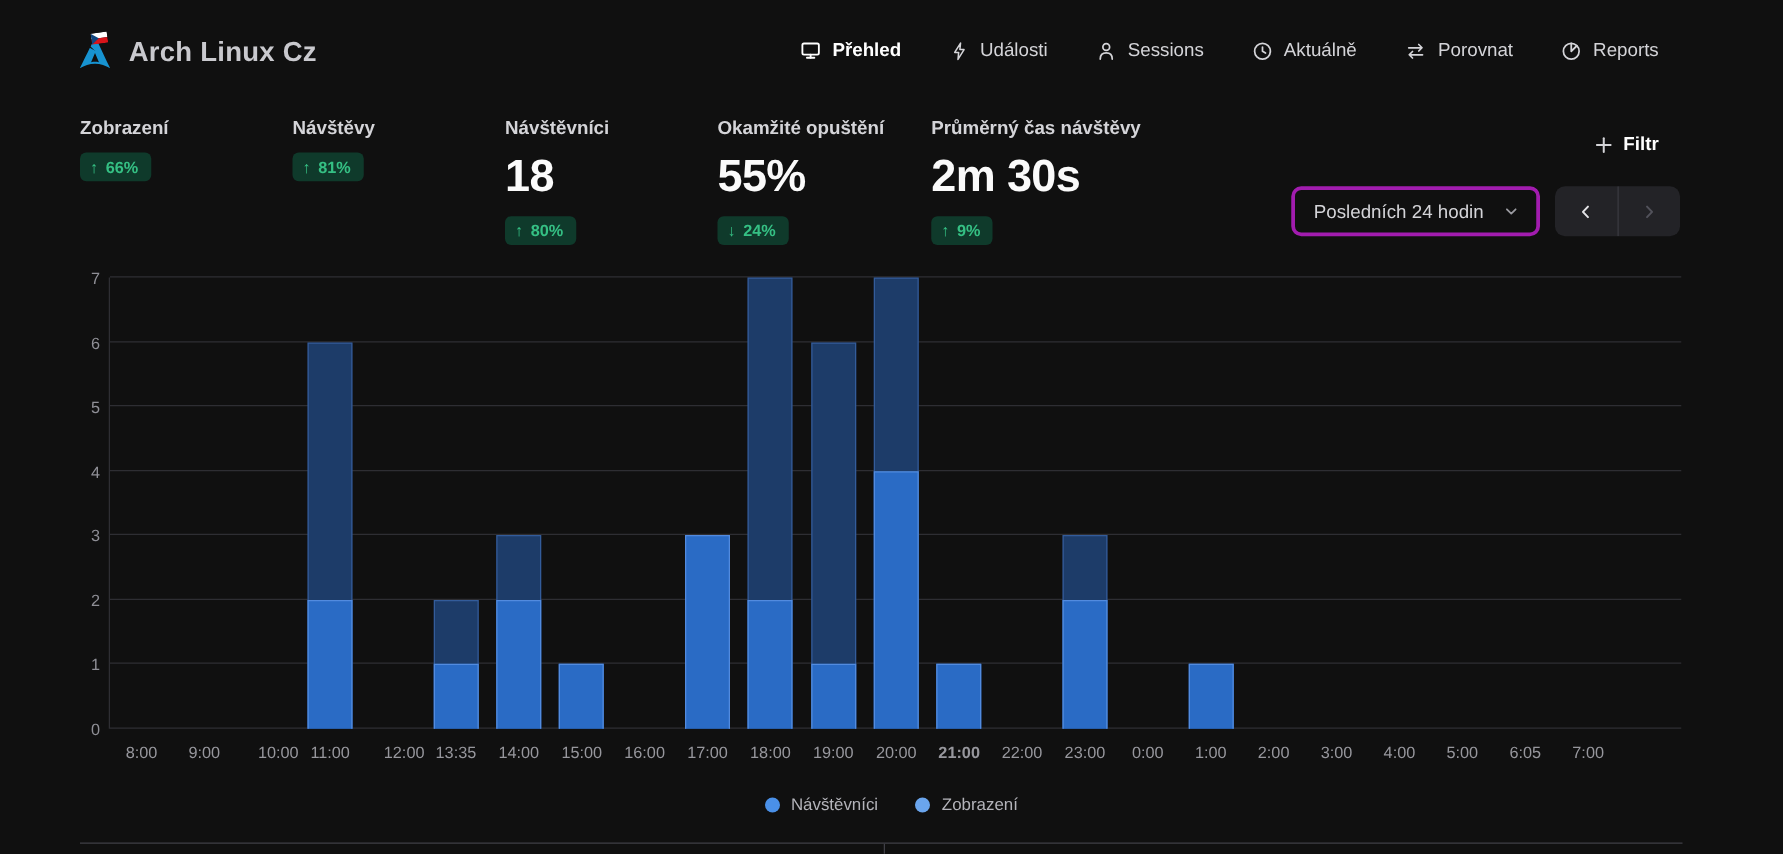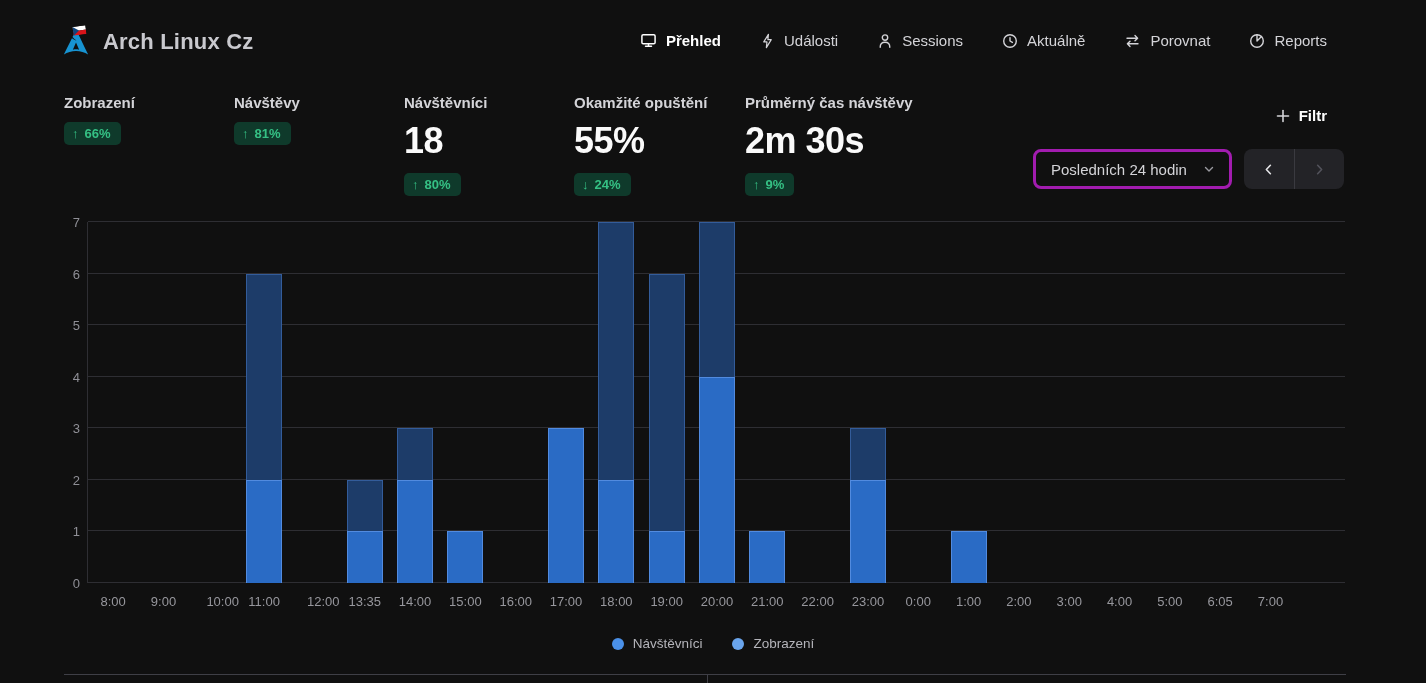--- a/index.html
+++ b/index.html
@@ -264,21 +264,21 @@
     <div class="bar bar-visitors" style="left: 510.36px; width: 36px; height: 103.143px;"></div>
     <div class="x-label" style="left: 503.2px; width: 50.32px;">18:00</div>
     <div class="bar bar-views" style="left: 560.68px; width: 36px; height: 309.429px;"></div>
     <div class="bar bar-visitors" style="left: 560.68px; width: 36px; height: 51.5714px;"></div>
     <div class="x-label" style="left: 553.52px; width: 50.32px;">19:00</div>
     <div class="bar bar-views" style="left: 611px; width: 36px; height: 361px;"></div>
     <div class="bar bar-visitors" style="left: 611px; width: 36px; height: 206.286px;"></div>
     <div class="x-label" style="left: 603.84px; width: 50.32px;">20:00</div>
     <div class="bar bar-views" style="left: 661.32px; width: 36px; height: 51.5714px;"></div>
     <div class="bar bar-visitors" style="left: 661.32px; width: 36px; height: 51.5714px;"></div>
-    <div class="x-label" style="left: 654.16px; width: 50.32px;">21:00</div>
+    <div class="x-label" style="left: 654.16px; width: 50.32px; font-weight: bold;">21:00</div>
     <div class="x-label" style="left: 704.48px; width: 50.32px;">22:00</div>
     <div class="bar bar-views" style="left: 761.96px; width: 36px; height: 154.714px;"></div>
     <div class="bar bar-visitors" style="left: 761.96px; width: 36px; height: 103.143px;"></div>
     <div class="x-label" style="left: 754.8px; width: 50.32px;">23:00</div>
     <div class="x-label" style="left: 805.12px; width: 50.32px;">0:00</div>
     <div class="bar bar-views" style="left: 862.6px; width: 36px; height: 51.5714px;"></div>
     <div class="bar bar-visitors" style="left: 862.6px; width: 36px; height: 51.5714px;"></div>
     <div class="x-label" style="left: 855.44px; width: 50.32px;">1:00</div>
     <div class="x-label" style="left: 905.76px; width: 50.32px;">2:00</div>
     <div class="x-label" style="left: 956.08px; width: 50.32px;">3:00</div>

